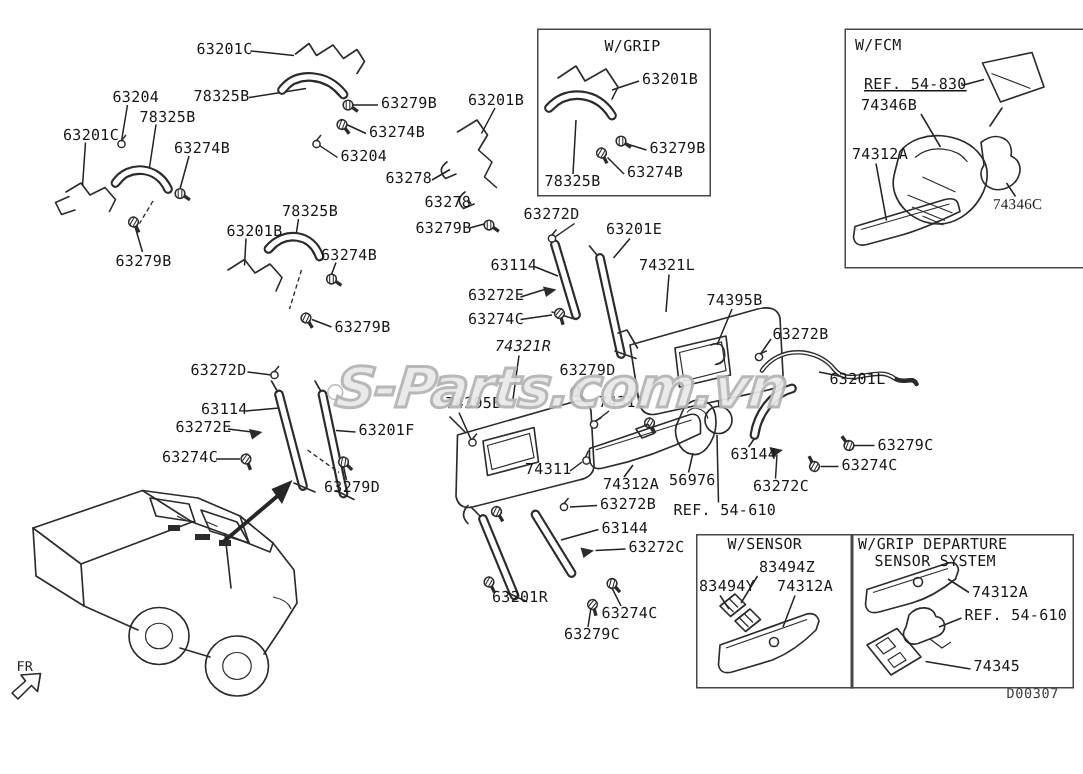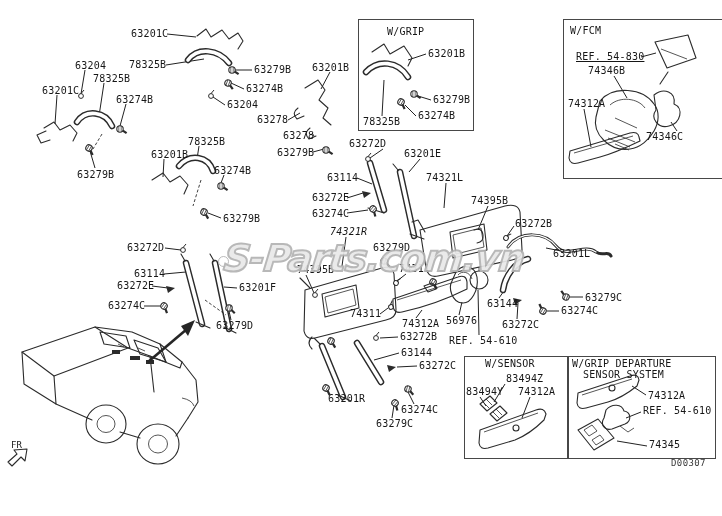--- a/index.html
+++ b/index.html
@@ -306,30 +306,30 @@
     </g>
   </svg>
 
   <div id="box-layer">
       <div class="callout-box" style="left: 358px; top: 19px; width: 114px; height: 110px;"></div>
       <div class="callout-box" style="left: 563px; top: 19px; width: 159px; height: 158px;"></div>
       <div class="callout-box" style="left: 464px; top: 356px; width: 103px; height: 101px;"></div>
       <div class="callout-box" style="left: 567px; top: 356px; width: 147px; height: 101px;"></div>
     </div>
   <div id="label-layer">
-      <span class="box-title" style="left: 350px; top: 27px; padding-left: 37px;">W/GRIP</span>
+      <span class="box-title" style="left: 366px; top: 27px; padding-left: 37px;">W/GRIP</span>
       <span class="part-label" style="left: 428px; top: 49px;">63201B</span>
       <span class="part-label" style="left: 433px; top: 95px;">63279B</span>
       <span class="part-label" style="left: 418px; top: 111px;">63274B</span>
       <span class="part-label" style="left: 363px; top: 117px;">78325B</span>
       <span class="box-title" style="left: 570px; top: 26px;">W/FCM</span>
       <span class="part-label" style="left: 576px; top: 52px; text-decoration: underline;">REF. 54-830</span>
-      <span class="part-label" style="left: 588px; top: 66px;">74346B</span>
+      <span class="part-label" style="left: 574px; top: 66px;">74346B</span>
       <span class="part-label" style="left: 568px; top: 99px;">74312A</span>
-      <span class="part-label" style="left: 646px; top: 132px;">74346C</span>
+      <span class="part-label" style="left: 662px; top: 132px; font-family: Liberation Serif, serif;">74346C</span>
       <span class="box-title" style="left: 468px; top: 359px; padding-left: 17px;">W/SENSOR</span>
       <span class="part-label" style="left: 506px; top: 374px;">83494Z</span>
       <span class="part-label" style="left: 466px; top: 387px;">83494Y</span>
       <span class="part-label" style="left: 518px; top: 387px;">74312A</span>
       <span class="box-title" style="left: 572px; top: 359px;">W/GRIP DEPARTURE</span>
       <span class="box-title" style="left: 583px; top: 370px;">SENSOR SYSTEM</span>
       <span class="part-label" style="left: 648px; top: 391px;">74312A</span>
       <span class="part-label" style="left: 643px; top: 406px;">REF. 54-610</span>
       <span class="part-label" style="left: 649px; top: 440px;">74345</span>
       <span class="part-label" style="left: 131px; top: 29px;">63201C</span>

